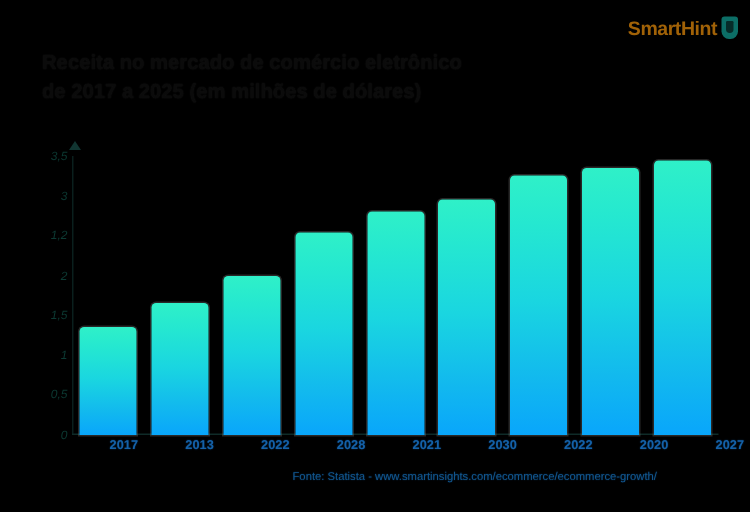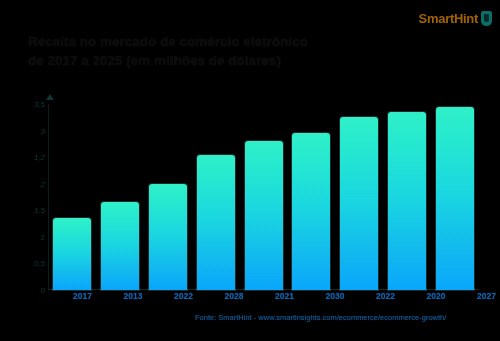--- a/index.html
+++ b/index.html
@@ -119,15 +119,15 @@
       <div class="xlab">2013</div>
       <div class="xlab">2022</div>
       <div class="xlab">2028</div>
       <div class="xlab">2021</div>
       <div class="xlab">2030</div>
       <div class="xlab">2022</div>
       <div class="xlab">2020</div>
       <div class="xlab">2027</div>
     </div>
 
-  <div id="source">Fonte: SmartHint - www.smartinsights.com/ecommerce/ecommerce-growth/</div>
+  <div id="source">Fonte: Statista - www.smartinsights.com/ecommerce/ecommerce-growth/</div>
 
 </div>
 
 </body></html>

